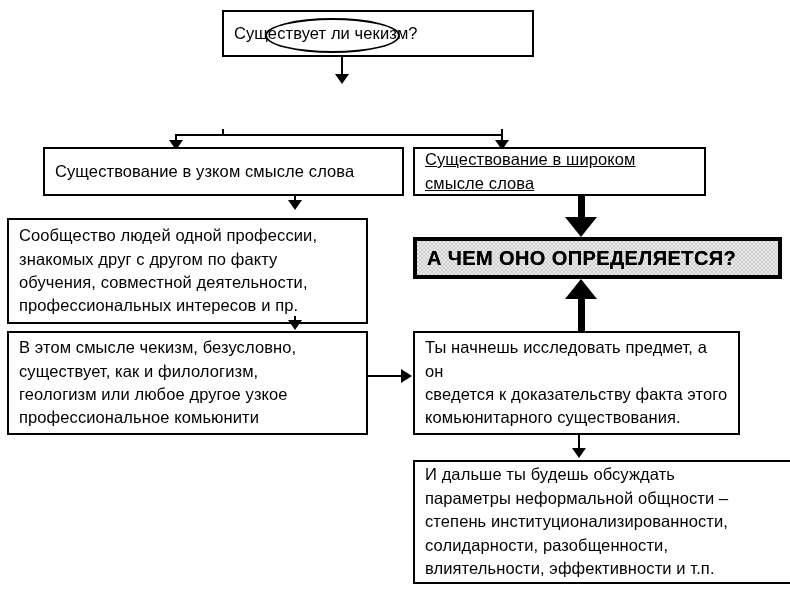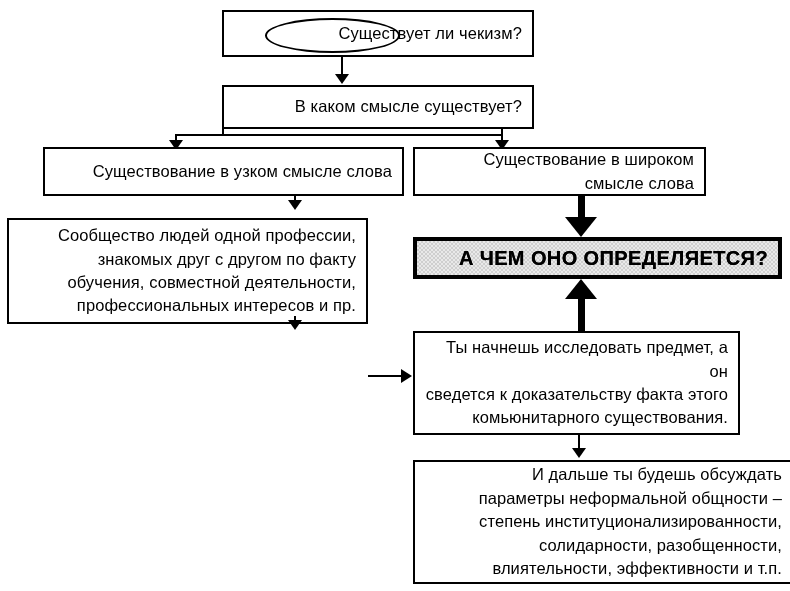--- a/index.html
+++ b/index.html
@@ -21,21 +21,21 @@
 
   
   .node {
     position: absolute;
     box-sizing: border-box;
     border: 2px solid #000000;
     background: #ffffff;
     display: flex;
     align-items: center;
     justify-content: center;
-    text-align: right;
+    text-align: left;
     font-size: 16.5px;
     line-height: 1.42;
     letter-spacing: 0.1px;
     padding: 13px 10px;
   }
   .node .txt { display: block; width: 100%; white-space: pre-line; }
 
   
   .node.emph {
     border: 4px solid #000000;
@@ -109,23 +109,20 @@
 <div id="canvas">
 
   <div class="node" style="left:222px; top:10px; width:312px; height:47px;">
     <span class="txt">Существует ли чекизм?</span>
   </div>
   <div class="ellipse" style="left:265px; top:18px; width:131px; height:31px;"></div>
 
   <div class="seg vline" style="left:341px; top:57px; height:21px;"></div>
   <div class="arrow-down" style="left:335px; top:74px;"></div>
 
-  <div class="node" style="left:222px; top:85px; width:312px; height:44px;">
-    <span class="txt">В каком смысле существует?</span>
-  </div>
 
   <div class="seg hline" style="left:175px; top:134px; width:328px;"></div>
   <div class="seg vline" style="left:222px; top:129px; height:7px;"></div>
   <div class="seg vline" style="left:501px; top:129px; height:7px;"></div>
 
   <div class="seg vline" style="left:175px; top:134px; height:10px;"></div>
   <div class="arrow-down" style="left:169px; top:140px;"></div>
 
   <div class="seg vline" style="left:501px; top:134px; height:10px;"></div>
   <div class="arrow-down" style="left:495px; top:140px;"></div>
@@ -140,25 +137,31 @@
   <div class="node" style="left:7px; top:210px; width:361px; height:106px;margin-top:8px;">
     <span class="txt">Сообщество людей одной профессии,
 знакомых друг с другом по факту
 обучения, совместной деятельности,
 профессиональных интересов и пр.</span>
   </div>
 
   <div class="seg vline" style="left:294px; top:316px; height:8px;"></div>
   <div class="arrow-down" style="left:288px; top:320px;"></div>
 
+  <div class="node" style="left:7px; top:331px; width:361px; height:104px;">
+    <span class="txt">В этом смысле чекизм, безусловно,
+существует, как и филологизм,
+геологизм или любое другое узкое
+профессиональное комьюнити</span>
+  </div>
 
   <div class="seg hline" style="left:368px; top:375px; width:36px;"></div>
   <div class="arrow-right" style="left:401px; top:369px;"></div>
 
-  <div class="node" style="left:413px; top:147px; width:293px; height:49px;">
+  <div class="node" style="left:413px; top:147px; width:293px; height:49px;text-decoration:underline;">
     <span class="txt">Существование в широком смысле слова</span>
   </div>
 
   <div class="seg vline-thick" style="left:578px; top:196px; height:24px;"></div>
   <div class="arrow-down-thick" style="left:565px; top:217px;"></div>
 
   <div class="node emph" style="left:413px; top:237px; width:369px; height:42px;">
     <span class="txt">А ЧЕМ ОНО ОПРЕДЕЛЯЕТСЯ?</span>
   </div>
 

